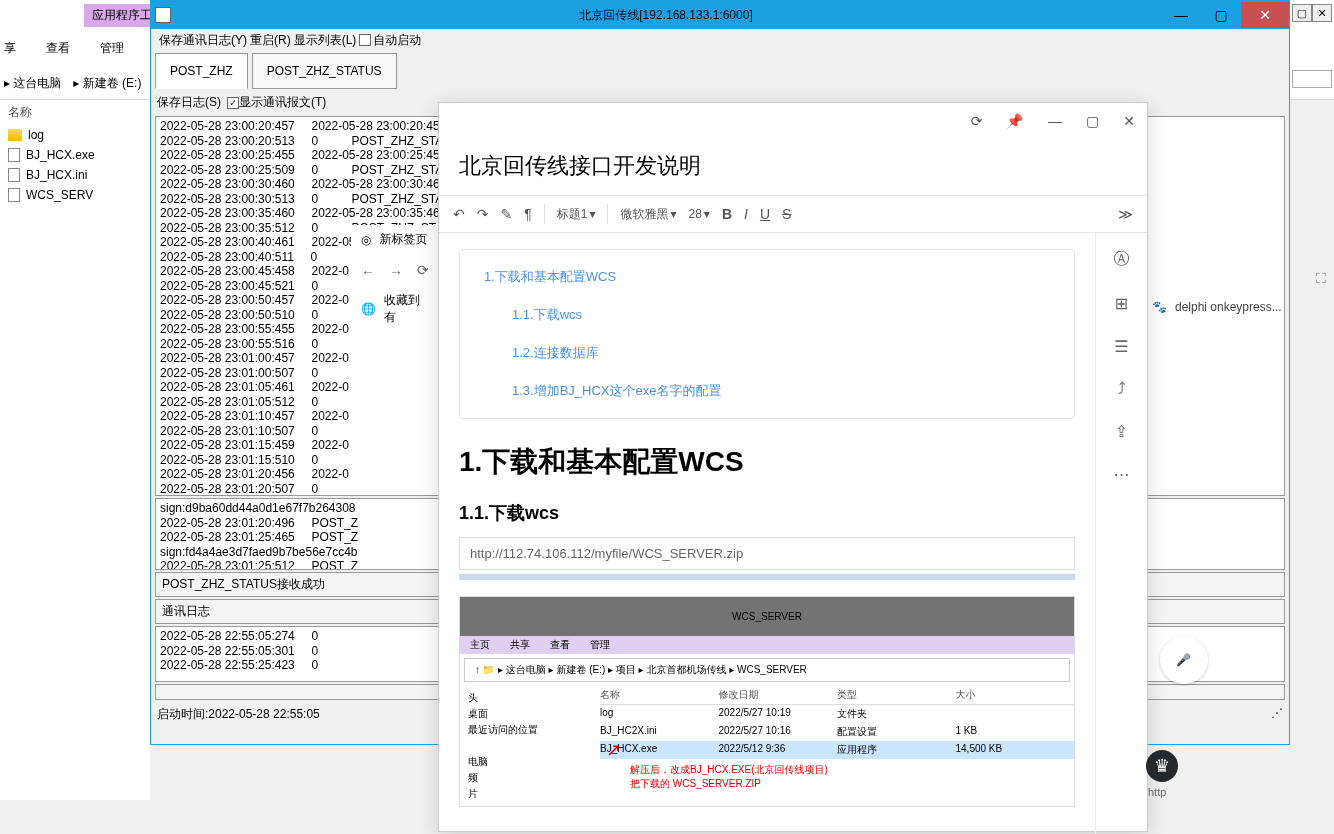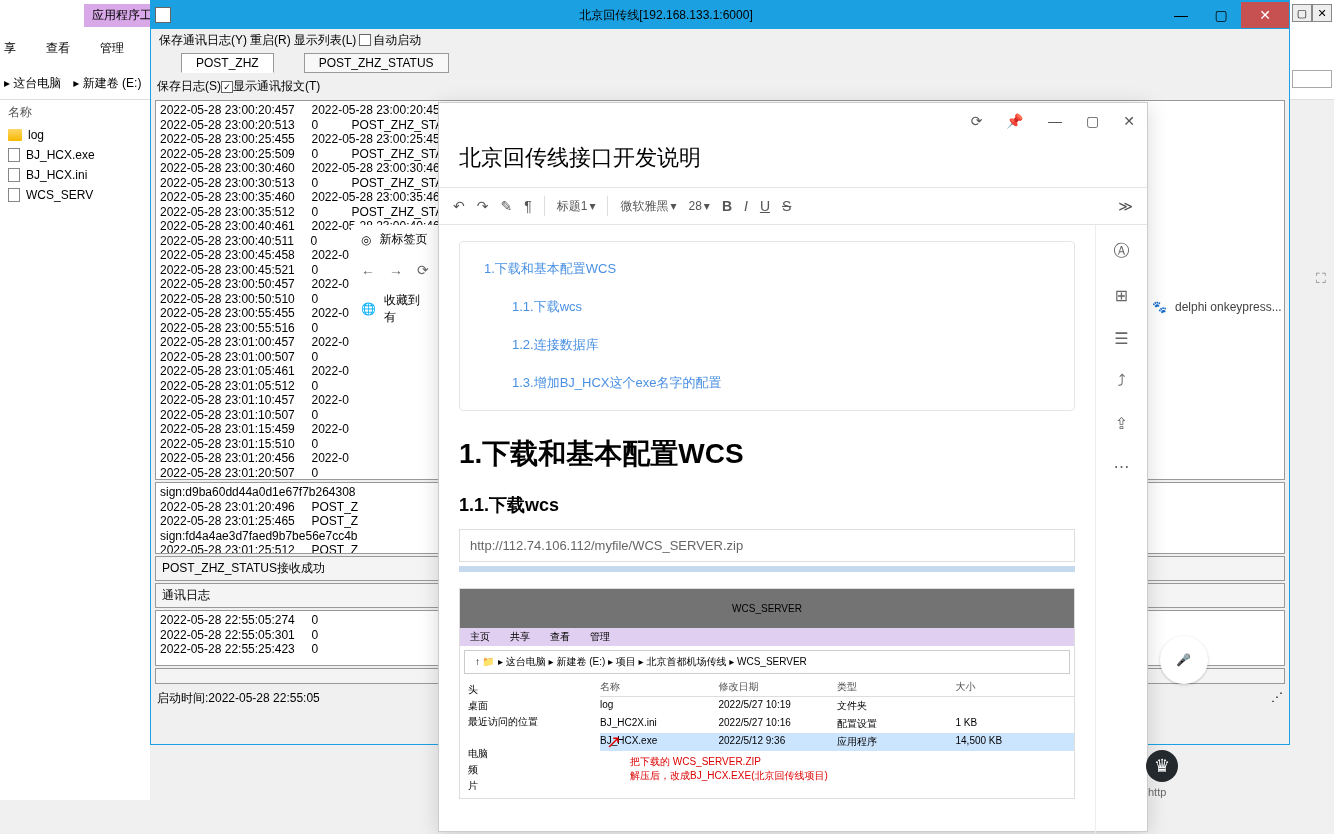--- a/index.html
+++ b/index.html
@@ -20,35 +20,35 @@
 .titlebar-left { display: flex; align-items: center; gap: 6px; padding-left: 4px; }
 .titlebar-icon { width: 16px; height: 16px; background: #fff; border: 1px solid #666; }
 .titlebar-title { flex: 1; text-align: center; font-size: 12px; }
 .titlebar-buttons { display: flex; }
 .tb-btn { width: 40px; height: 26px; display: flex; align-items: center; justify-content: center; font-size: 14px; cursor: pointer; }
 .tb-btn.close { background: #c75050; color: #fff; width: 48px; }
 .menubar { height: 22px; display: flex; align-items: center; gap: 3px; padding: 0 8px; font-size: 12px; background: #f0f0f0; }
 .menubar .chk { display: flex; align-items: center; gap: 2px; }
 .chkbox { width: 12px; height: 12px; border: 1px solid #666; background: #fff; display: inline-flex; align-items: center; justify-content: center; font-size: 9px; }
 .tabs { display: flex; gap: 4px; padding: 2px 4px; }
-.tab { border: 1px solid #999; padding: 2px 14px; font-size: 12px; background: #f8f8f8; margin-left: 26px; }
+.tab { border: 1px solid #999; padding: 10px 14px; font-size: 12px; background: #f8f8f8; }
 .tab.active { background: #fff; border-bottom: 1px solid #fff; }
-.row2 { display: flex; align-items: center; gap: 0; padding: 3px 6px; font-size: 12px; }
+.row2 { display: flex; align-items: center; gap: 6px; padding: 3px 6px; font-size: 12px; }
 .log-panel { margin: 2px 4px; border: 1px solid #999; background: #fff; font-family: Tahoma, sans-serif; font-size: 12px; padding: 2px 4px; overflow: hidden; }
 .log-panel-main { height: 380px; }
 .log-panel-sign { height: 72px; }
 .status-row { padding: 3px 6px; font-size: 12px; border: 1px solid #999; margin: 2px 4px; background: #f4f4f4; }
 .log-panel-short { height: 56px; }
 .footer-row { padding: 4px 6px; font-size: 12px; display: flex; justify-content: space-between; }
 .log-line { white-space: pre; line-height: 14.5px; }
 
 .doc-window { position: absolute; top: 102px; left: 438px; width: 710px; height: 730px; background: #fff; border: 1px solid #ccc; box-shadow: 0 4px 20px rgba(0,0,0,0.15); }
 .doc-titlebar { height: 36px; display: flex; align-items: center; justify-content: flex-end; gap: 24px; padding: 0 12px; }
 .doc-titlebar .icn { font-size: 14px; color: #555; cursor: pointer; }
-.doc-title { padding: 4px 20px 14px; font-size: 22px; font-weight: 400; }
+.doc-title { padding: 4px 20px 14px; font-size: 22px; font-weight: 400; margin-top: 8px; }
 .doc-toolbar { height: 38px; border-top: 1px solid #e5e5e5; border-bottom: 1px solid #e5e5e5; display: flex; align-items: center; gap: 12px; padding: 0 14px; color: #555; }
 .doc-toolbar .sep { width: 1px; height: 20px; background: #ddd; }
 .doc-toolbar .tbicon { font-size: 14px; cursor: pointer; }
 .doc-toolbar .sel { font-size: 12px; display: flex; align-items: center; gap: 2px; }
 .doc-body { display: flex; height: calc(100% - 120px); }
 .doc-content { flex: 1; padding: 16px 20px; overflow-y: auto; }
 .doc-sidebar { width: 52px; border-left: 1px solid #eee; display: flex; flex-direction: column; align-items: center; gap: 24px; padding-top: 16px; color: #666; font-size: 16px; }
 .toc { border: 1px solid #e5e5e5; border-radius: 4px; padding: 8px 0; margin-bottom: 24px; }
 .toc-item { padding: 10px 24px; color: #4a90e2; font-size: 13px; cursor: pointer; }
 .toc-item.sub { padding-left: 52px; }
@@ -296,22 +296,22 @@
                 </div>
                 <div class="embed-row sel">
                   <div class="embed-col">BJ_HCX.exe</div>
                   <div class="embed-col">2022/5/12 9:36</div>
                   <div class="embed-col">应用程序</div>
                   <div class="embed-col">14,500 KB</div>
                 </div>
               </div>
             <div class="embed-anno">
               <span style="position:absolute;left:6px;top:-16px;color:#d00;font-size:18px">↗</span>
+              <div>解压后，改成BJ_HCX.EXE(北京回传线项目)</div>
               <div>把下载的 WCS_SERVER.ZIP</div>
-              <div>解压后，改成BJ_HCX.EXE(北京回传线项目)</div>
             </div>
           </div>
         </div>
       </div>
     </div>
     <div class="doc-sidebar">
       <span>Ⓐ</span>
       <span>⊞</span>
       <span>☰</span>
       <span>⤴</span>

